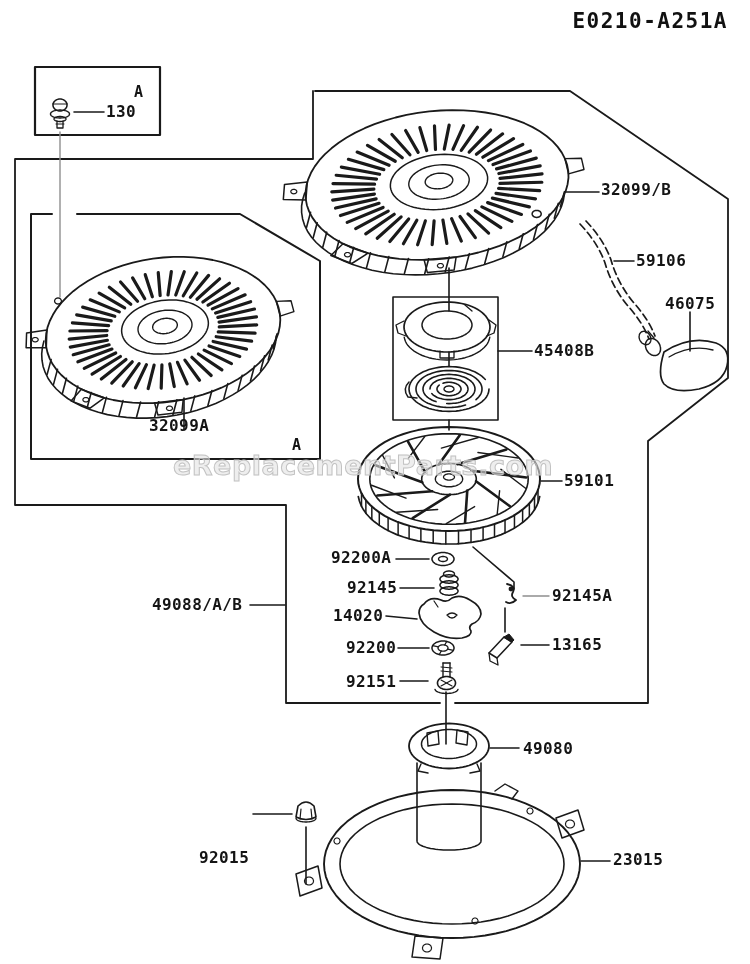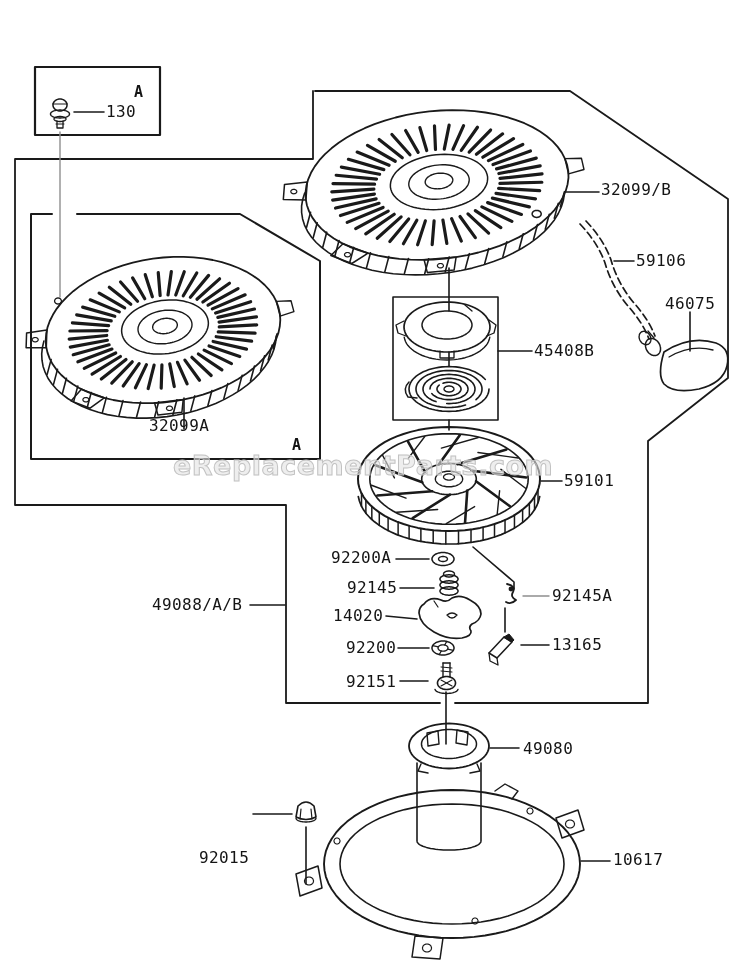--- a/index.html
+++ b/index.html
@@ -1,19 +1,19 @@
 <!DOCTYPE html>
 <html><head>
 <meta charset="utf-8">
 <style>
   html,body{margin:0;padding:0;background:#ffffff;}
   .stage{position:relative;width:750px;height:964px;background:#fff;overflow:hidden;
          font-family:"DejaVu Sans Mono",monospace;}
   .stage svg{position:absolute;left:0;top:0;}
-  .lbl{position:absolute;font-weight:400;font-size:16px;line-height:1.1;color:#141414;
+  .lbl{position:absolute;font-weight:700;font-size:16px;line-height:1.1;color:#141414;
        letter-spacing:.4px;white-space:nowrap;}
   .marker{position:absolute;font-weight:700;font-size:15px;color:#141414;}
   .title{position:absolute;top:9px;right:22px;font-weight:700;font-size:21px;
          letter-spacing:1.5px;color:#111;}
   .watermark{position:absolute;left:173px;top:450px;font-family:"DejaVu Sans",sans-serif;
          font-weight:700;font-size:27px;letter-spacing:.5px;
          color:rgba(226,226,226,.6);-webkit-text-stroke:1px #c2c2c2;pointer-events:none;}
 </style>
 </head>
 <body>
@@ -340,20 +340,21 @@
           <path d="M298,806 Q306,798 314,806 L316,817 Q306,822 296,817 Z" stroke-width="1.6"></path>
           <path d="M301 809 L300 819" stroke-width="1.2"></path>
           <path d="M311 809 L312 819" stroke-width="1.2"></path>
           <path d="M316.0 818.3 L315.8 818.7 L315.7 819.0 L315.4 819.4 L315.1 819.7 L314.7 820.0 L314.2 820.3 L313.7 820.6 L313.1 820.8 L312.4 821.1 L311.7 821.3 L311.0 821.5 L310.2 821.6 L309.4 821.8 L308.6 821.9 L307.7 821.9 L306.9 822.0 L306.0 822.0 L305.1 822.0 L304.3 821.9 L303.4 821.9 L302.6 821.8 L301.8 821.6 L301.0 821.5 L300.3 821.3 L299.6 821.1 L298.9 820.8 L298.3 820.6 L297.8 820.3 L297.3 820.0 L296.9 819.7 L296.6 819.4 L296.3 819.0 L296.2 818.7 L296.0 818.3" stroke-width="1.4"></path>
         </g>
     </g>
   </svg>
 
   <div class="watermark">eReplacementParts.com</div>
 
+  <div class="title">E0210-A251A</div>
   <div class="marker" style="left:134px;top:83px">A</div>
   <div class="marker" style="left:292px;top:436px">A</div>
 
   <div id="labels">
       <div class="lbl" style="left: 106px; top: 103px;">130</div>
       <div class="lbl" style="left: 601px; top: 181px;">32099/B</div>
       <div class="lbl" style="left: 636px; top: 252px;">59106</div>
       <div class="lbl" style="left: 665px; top: 295px;">46075</div>
       <div class="lbl" style="left: 534px; top: 342px;">45408B</div>
       <div class="lbl" style="left: 149px; top: 417px;">32099A</div>
@@ -361,15 +362,15 @@
       <div class="lbl" style="left: 331px; top: 549px;">92200A</div>
       <div class="lbl" style="left: 347px; top: 579px;">92145</div>
       <div class="lbl" style="left: 333px; top: 607px;">14020</div>
       <div class="lbl" style="left: 346px; top: 639px;">92200</div>
       <div class="lbl" style="left: 346px; top: 673px;">92151</div>
       <div class="lbl" style="left: 152px; top: 596px;">49088/A/B</div>
       <div class="lbl" style="left: 552px; top: 587px;">92145A</div>
       <div class="lbl" style="left: 552px; top: 636px;">13165</div>
       <div class="lbl" style="left: 523px; top: 740px;">49080</div>
       <div class="lbl" style="left: 199px; top: 806px; margin-top: 43px;">92015</div>
-      <div class="lbl" style="left: 613px; top: 851px;">10617</div>
+      <div class="lbl" style="left: 613px; top: 851px;">23015</div>
     </div>
 </div>
 
 </body></html>

